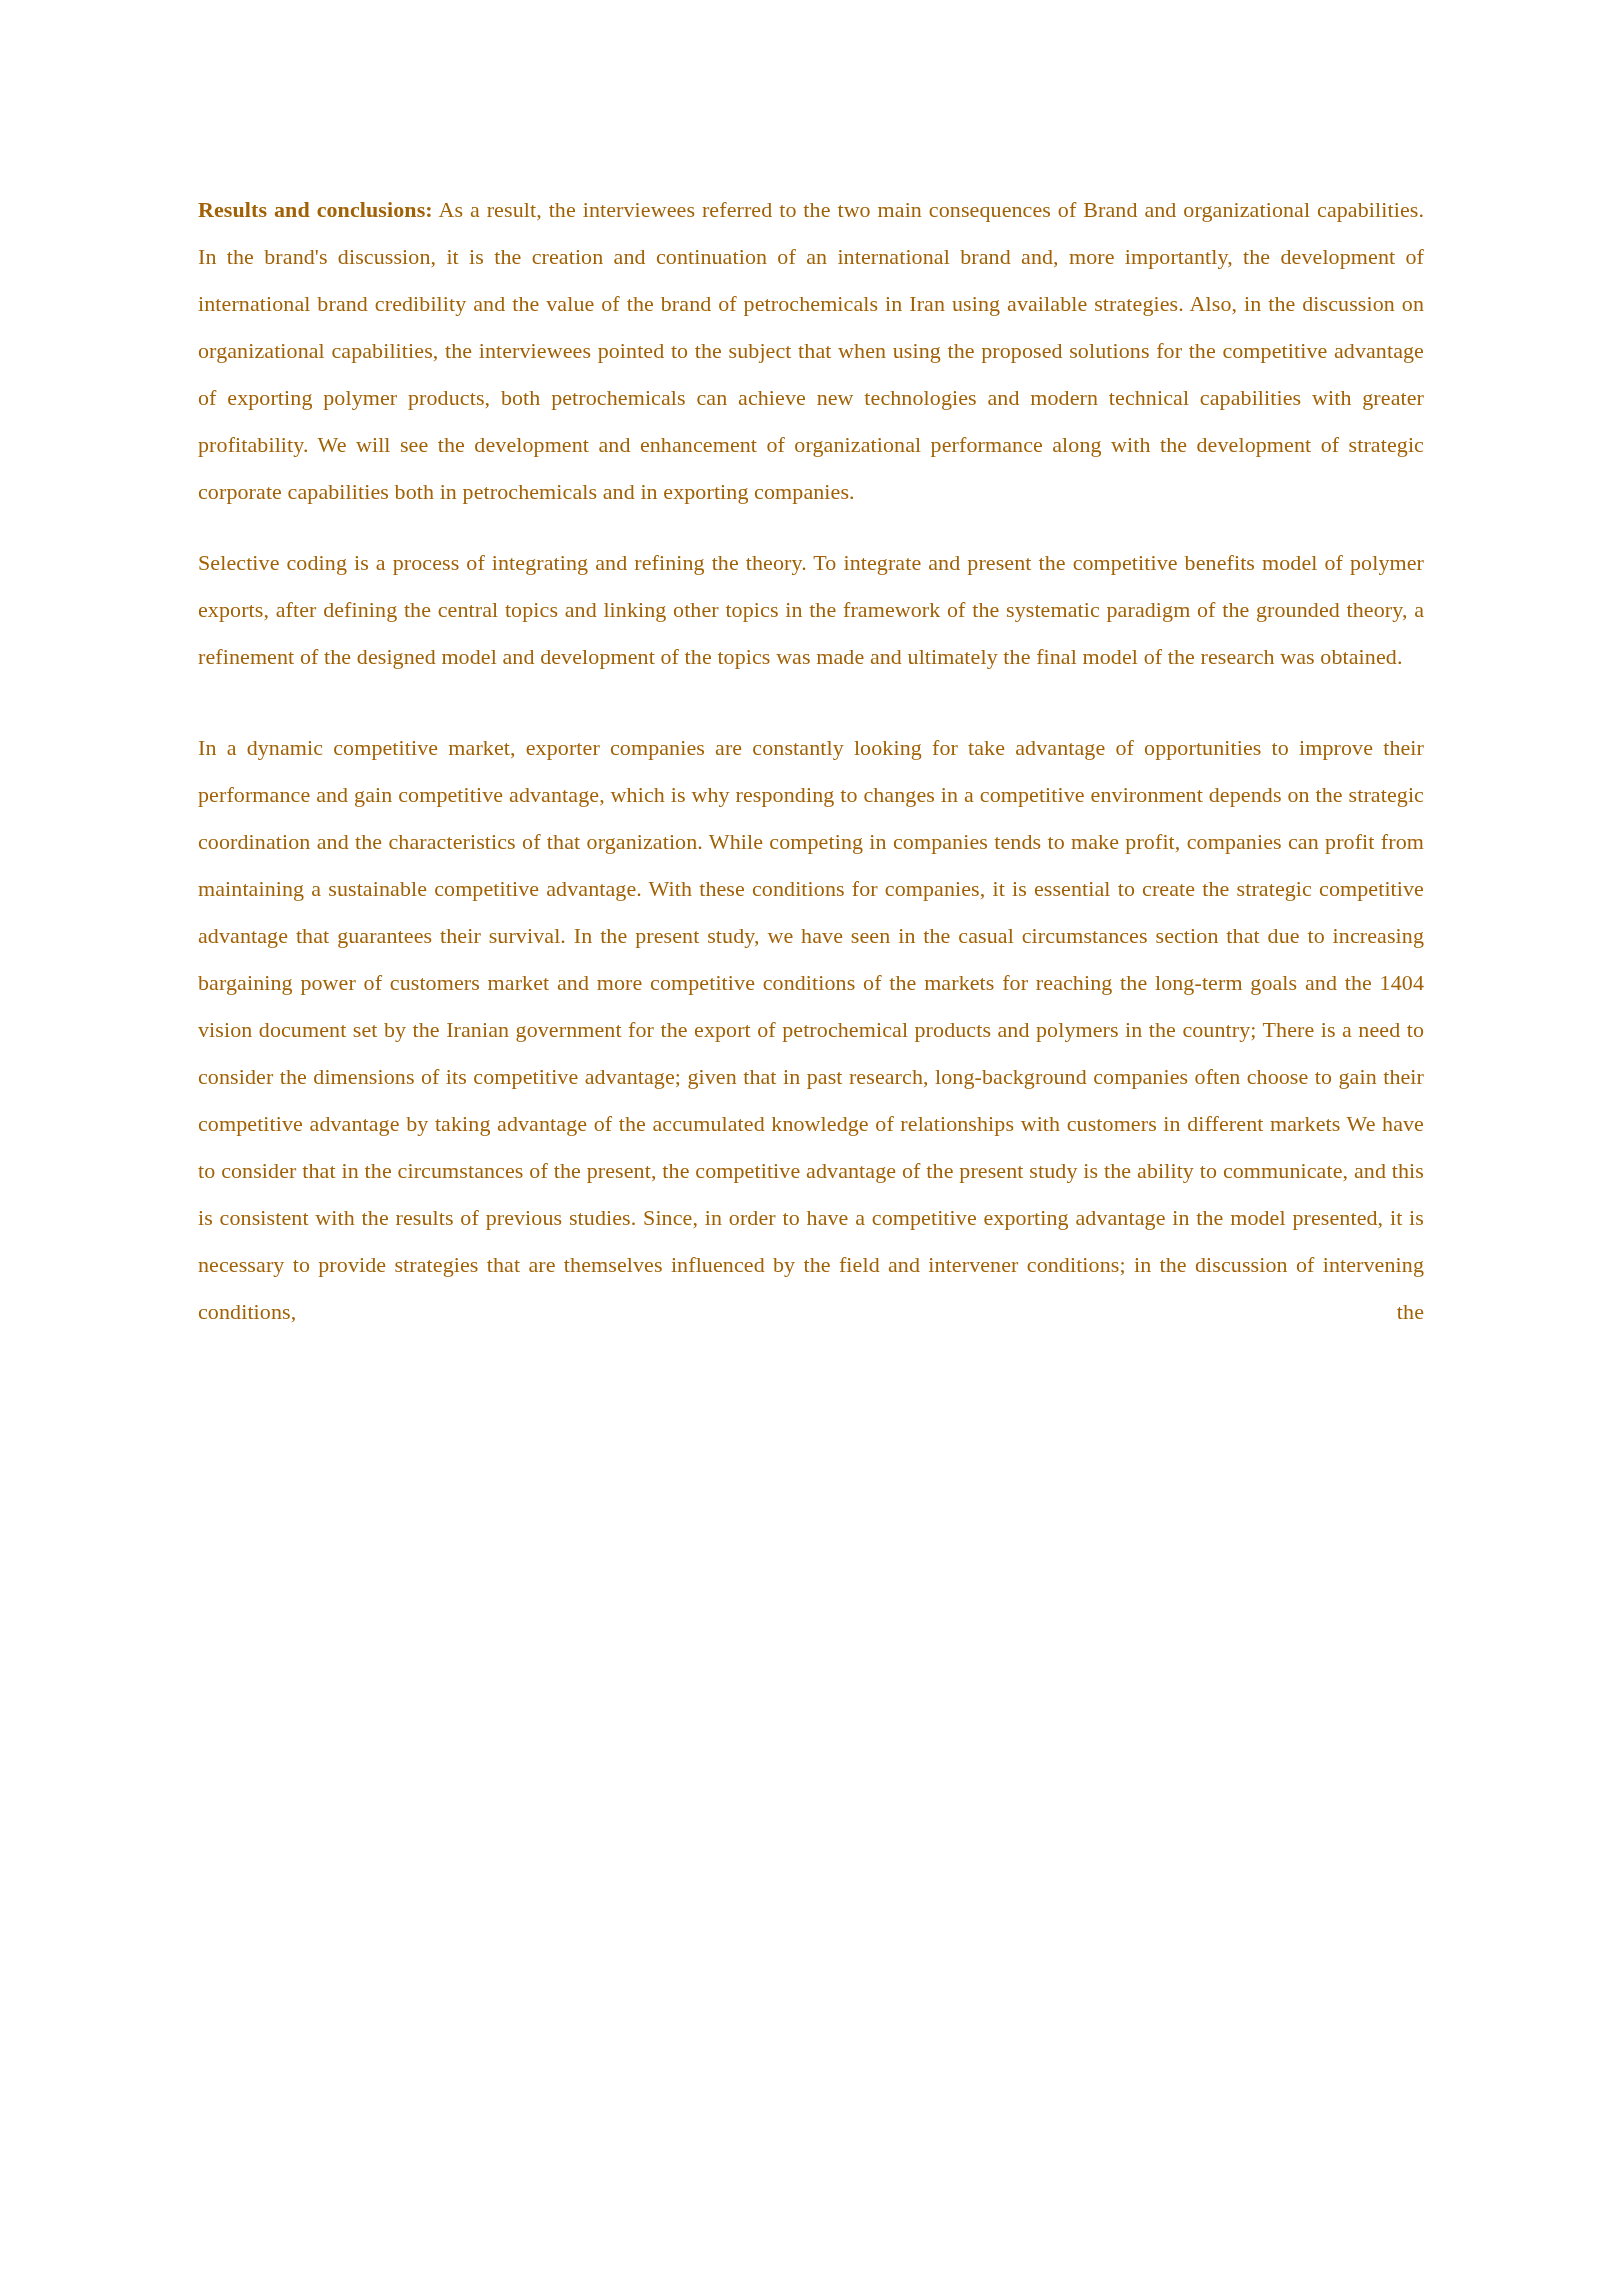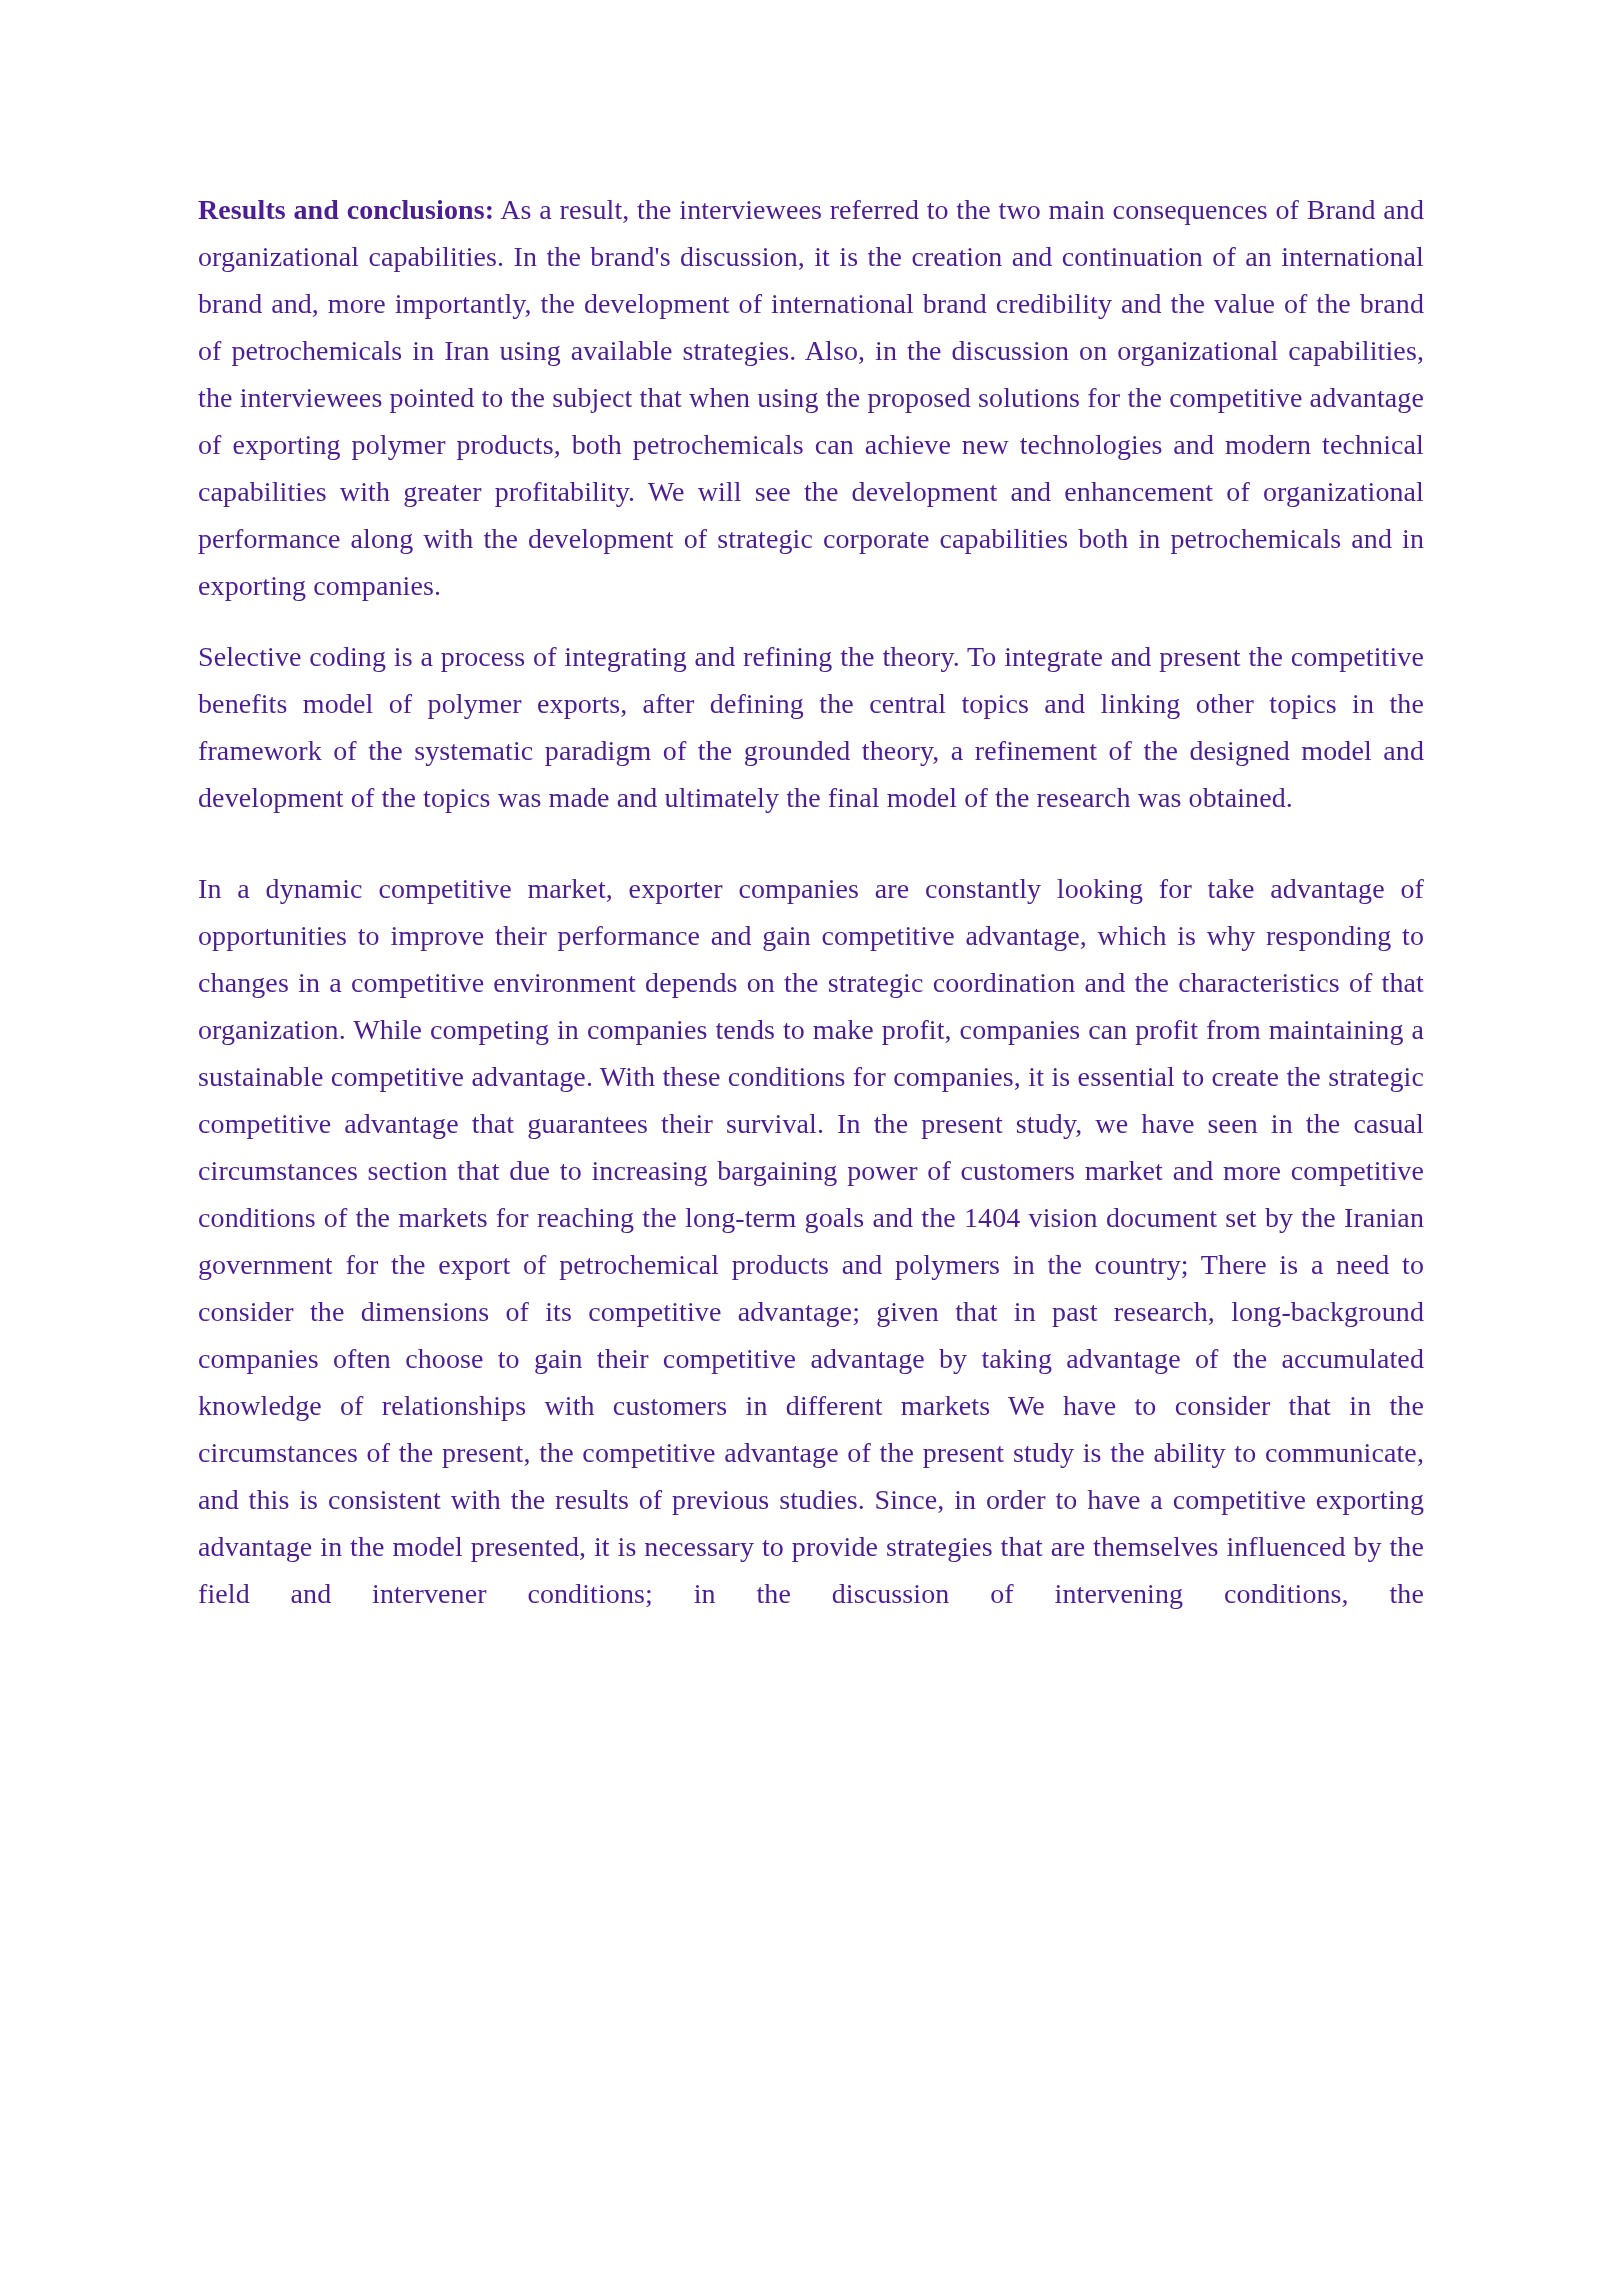--- a/index.html
+++ b/index.html
@@ -12,23 +12,23 @@
     width: 1621px;
     height: 2293px;
     background: #ffffff;
     overflow: hidden;
   }
   .text-block {
     position: absolute;
     left: 198px;
     top: 186px;
     width: 1226px;
-    color: #4c1d95;
+    color: #a16207;
     font-family: "Liberation Serif", "DejaVu Serif", serif;
-    font-size: 28px;
+    font-size: 22px;
     line-height: 47px;
     text-align: justify;
     letter-spacing: 0.1px;
   }
   .text-block p {
     margin: 0 0 23.5px 0;
     padding: 0;
   }
   .text-block p.continued {
     

